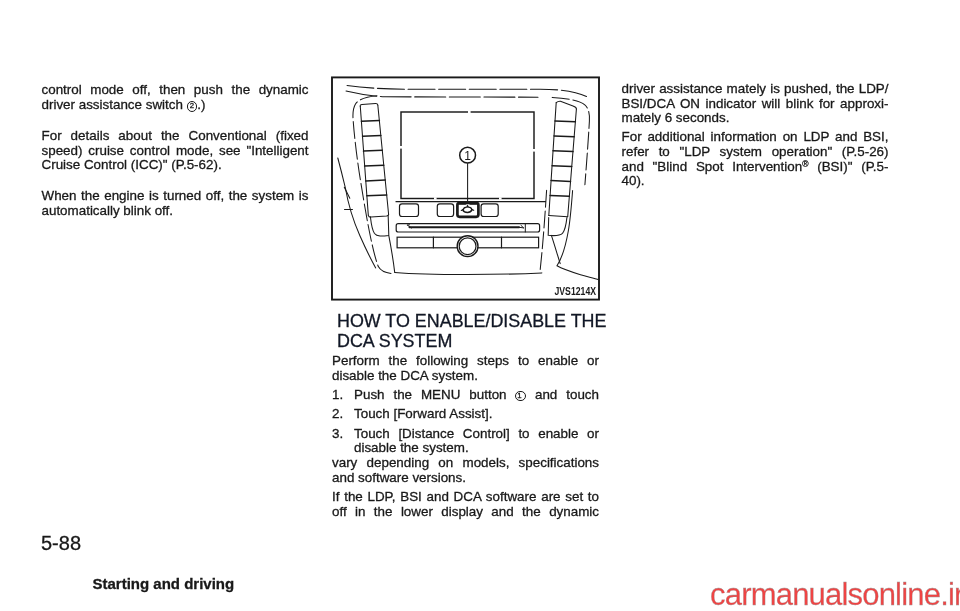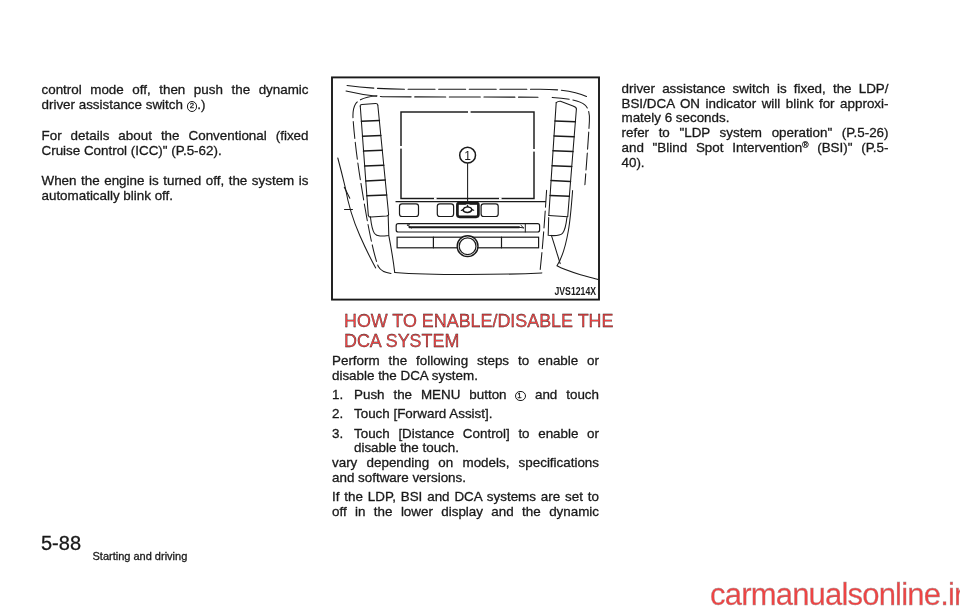--- a/index.html
+++ b/index.html
@@ -6,32 +6,33 @@
   font-family:"Liberation Sans",sans-serif;color:#191919;-webkit-font-smoothing:antialiased;will-change:transform;-webkit-text-stroke:0.3px #191919}
 .c{position:absolute;width:267px;font-size:13.4px;line-height:14.75px}
 .j{text-align:justify;text-align-last:justify}
 .pg{margin-top:16px}
 #c2 .pg{margin-top:4.6px}
 #c3 .pg{margin-top:4.0px}
 .li{position:relative;padding-left:22px}
 .n{position:absolute;left:0;top:0}
 .cd{display:inline-block;box-sizing:border-box;width:10.6px;height:10.6px;border:1.05px solid #191919;border-radius:50%;font-size:7.8px;line-height:8.6px;text-align:center;vertical-align:1.2px;letter-spacing:0}
 sup{font-size:8.5px;line-height:0;position:relative;top:-4px;vertical-align:baseline}
-#hd{position:absolute;left:344px;top:311.1px;width:280px;font-size:17.9px;line-height:20.3px;letter-spacing:0;color:#ef4444}
+#hd{position:absolute;left:337px;top:311.1px;width:280px;font-size:17.9px;line-height:20.3px;letter-spacing:0;color:#0f172a}
 #fig{position:absolute;left:0;top:0}
 #pgnum{position:absolute;left:41px;top:532px;font-size:20px}
-#ftr{position:absolute;left:92.5px;top:550px;font-size:11px;font-weight:400}
+#ftr{position:absolute;left:92.5px;top:575px;font-size:15px;font-weight:700}
 #wm{position:absolute;left:710px;top:577.2px;font-size:31px;color:#ef4444;letter-spacing:-0.8px;-webkit-text-stroke:0.3px #9c9c9c}
 </style></head>
 <body>
 
 <div class="c" id="c1" style="left:41.5px;top:83.4px">
  <div class="j">control mode off, then push the dynamic</div>
  <div>driver assistance switch <span class="cd">2</span>.)</div>
  <div class="j pg">For details about the Conventional (fixed</div>
+ <div class="j">speed) cruise control mode, see "Intelligent</div>
  <div>Cruise Control (ICC)" (P.5-62).</div>
  <div class="j pg">When the engine is turned off, the system is</div>
  <div>automatically blink off.</div>
 </div>
 
 <div id="hd">HOW TO ENABLE/DISABLE THE<br>DCA SYSTEM</div>
 
 <div class="c" id="c2" style="left:332px;top:353.8px">
  <div class="j">Perform the following steps to enable or</div>
  <div>disable the DCA system.</div>
@@ -39,32 +40,33 @@
       <span class="n">1.</span>
       <div class="j">Push the MENU button <span class="cd" style="text-indent:0.8px">1</span> and touch</div>
     </div>
  <div class="li pg">
       <span class="n">2.</span>
       <div>Touch [Forward Assist].</div>
     </div>
  <div class="li pg">
       <span class="n">3.</span>
       <div class="j">Touch [Distance Control] to enable or</div>
-      <div>disable the touch.</div>
+      <div>disable the system.</div>
     </div>
  <div class="j">vary depending on models, specifications</div>
  <div>and software versions.</div>
- <div class="j pg">If the LDP, BSI and DCA systems are set to</div>
+ <div class="j pg">If the LDP, BSI and DCA software are set to</div>
  <div class="j">off in the lower display and the dynamic</div>
 </div>
 
 <div class="c" id="c3" style="left:621.5px;top:81.9px">
- <div class="j">driver assistance switch is fixed, the LDP/</div>
+ <div class="j">driver assistance mately is pushed, the LDP/</div>
  <div class="j">BSI/DCA ON indicator will blink for approxi-</div>
  <div>mately 6 seconds.</div>
+ <div class="j pg">For additional information on LDP and BSI,</div>
  <div class="j">refer to "LDP system operation" (P.5-26)</div>
  <div class="j">and "Blind Spot Intervention<sup>®</sup> (BSI)" (P.5-</div>
  <div>40).</div>
 </div>
 
 <div id="pgnum">5-88</div>
 <div id="ftr">Starting and driving</div>
 <div id="wm">carmanualsonline.info</div>
 
 <svg id="fig" width="960" height="611" viewBox="0 0 960 611" fill="none" stroke="#1a1a1a" stroke-width="1.05" stroke-linecap="round">

